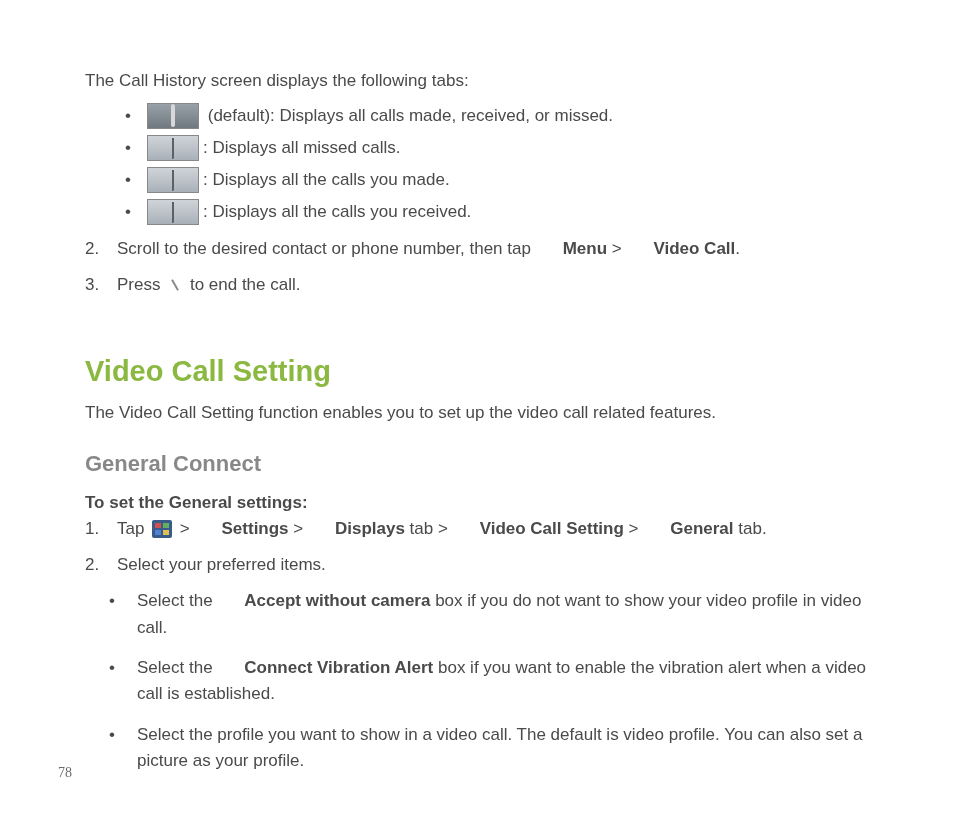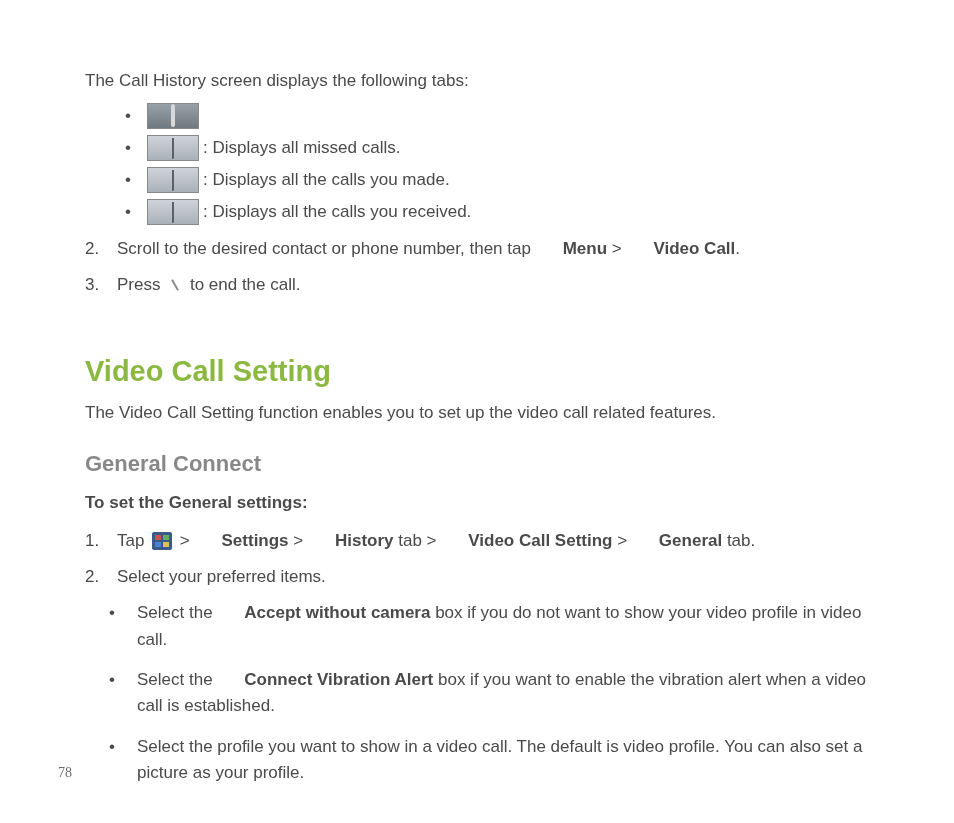--- a/index.html
+++ b/index.html
@@ -115,21 +115,21 @@
       margin-bottom: 22px;
     }
     .heading2 {
       color: #888888;
       font-size: 22px;
       font-weight: bold;
       margin-bottom: 10px;
     }
     .subhead {
       font-weight: bold;
-      margin-bottom: 12px;
+      margin-bottom: 0;
       color: #4a4a4a;
     }
     .win-icon {
       display: inline-block;
       width: 20px;
       height: 18px;
       vertical-align: middle;
       background: #3a5a8a;
       border-radius: 2px;
       position: relative;
@@ -176,21 +176,21 @@
     }
   </style>
 </head>
 <body>
 
 <div class="intro-line">The Call History screen displays the following tabs:</div>
 
 <ul class="bullet-list">
   <li>
     <span class="bullet">•</span>
-    <span class="icon-box default"><span class="icon-inner"><span class="phone-default"></span></span></span>
+    <span class="icon-box default"><span class="icon-inner"><span class="phone-default"></span></span></span><span> (default): Displays all calls made, received, or missed.</span>
   </li>
   <li>
     <span class="bullet">•</span>
     <span class="icon-box"><span class="icon-inner"><span class="phone-line"></span></span></span><span>: Displays all missed calls.</span>
   </li>
   <li>
     <span class="bullet">•</span>
     <span class="icon-box"><span class="icon-inner"><span class="phone-line"></span></span></span><span>: Displays all the calls you made.</span>
   </li>
   <li>
@@ -212,21 +212,21 @@
 
 <h1 class="heading1">Video Call Setting</h1>
 <div class="desc">The Video Call Setting function enables you to set up the video call related features.</div>
 
 <h2 class="heading2">General Connect</h2>
 <div class="subhead">To set the General settings:</div>
 
 <ol class="ol-list">
   <li>
     <span class="num">1.</span>
-    <span>Tap </span><span class="win-icon"></span><span> &gt; </span><span class="bold">Settings</span><span> &gt; </span><span class="bold">History</span><span> tab &gt; </span><span class="bold">Video Call Setting</span><span> &gt; </span><span class="bold">General</span><span> tab.</span>
+    <span>Tap </span><span class="win-icon"></span><span> &gt; </span><span class="bold">Settings</span><span> &gt; </span><span class="bold">Displays</span><span> tab &gt; </span><span class="bold">Video Call Setting</span><span> &gt; </span><span class="bold">General</span><span> tab.</span>
   </li>
   <li>
     <span class="num">2.</span>
     <span>Select your preferred items.</span>
   </li>
 </ol>
 
 <ul class="inner-ul">
   <li>
     <span class="bullet">•</span>

